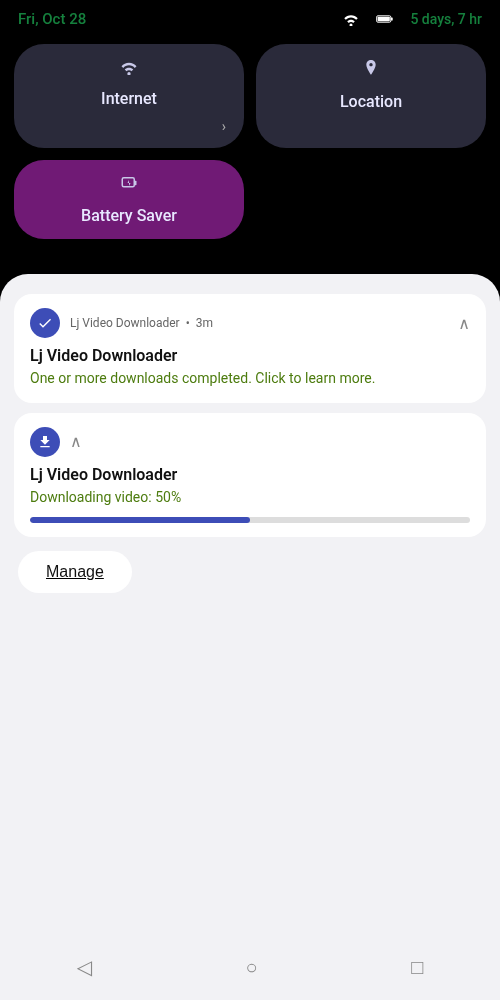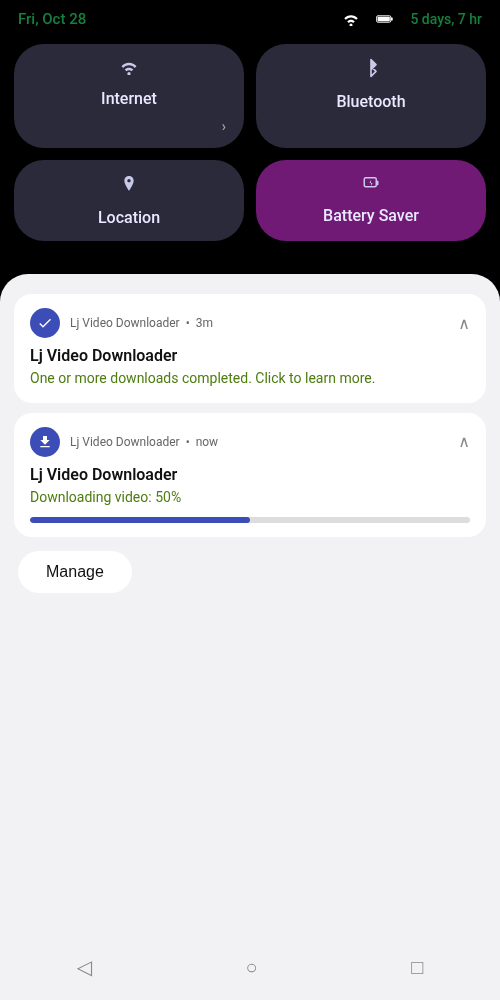--- a/index.html
+++ b/index.html
@@ -146,20 +146,21 @@
       background: #3d4db7;
       border-radius: 4px;
     }
 
     .panel-actions {
       display: flex;
       justify-content: space-between;
       align-items: flex-start;
       margin-top: 14px;
       padding: 0 4px;
+      text-decoration: underline;
     }
 
     .action-btn {
       background: #fff;
       border: none;
       border-radius: 24px;
       padding: 12px 28px;
       font-size: 16px;
       font-weight: 500;
       color: #111;
@@ -215,29 +216,20 @@
       <svg width="20" height="16" viewBox="0 0 24 18" fill="#c8c8e8">
         <path d="M12 4C8.4 4 5.2 5.5 3 8l2.1 2.1C6.7 8.4 9.2 7 12 7s5.3 1.4 6.9 3.1L21 8c-2.2-2.5-5.4-4-9-4z"></path>
         <path d="M12 10c-2 0-3.8.8-5.1 2.1l2.1 2.1c.8-.8 1.9-1.2 3-1.2s2.2.4 3 1.2l2.1-2.1C15.8 10.8 14 10 12 10z"></path>
         <circle cx="12" cy="17" r="2"></circle>
       </svg>
     </span>
     <span>Internet</span>
     <span class="chevron">›</span>
   </div>
 
-  <div class="qs-tile">
-    <span class="tile-icon">
-      <svg width="16" height="20" viewBox="0 0 16 24" fill="#c8c8e8">
-        <path d="M8 2l6 6-6 6V2zM8 14l6 6-6-6"></path>
-        <path d="M8 2v20M8 2l6 6-6 6M8 22l6-6-6-6" stroke="#c8c8e8" stroke-width="2" fill="none" stroke-linecap="round" stroke-linejoin="round"></path>
-      </svg>
-    </span>
-    <span>Bluetooth</span>
-  </div>
 
   <div class="qs-tile">
     <span class="tile-icon">
       <svg width="16" height="20" viewBox="0 0 24 28" fill="#c8c8e8">
         <path d="M12 2C8.1 2 5 5.1 5 9c0 5.2 7 15 7 15s7-9.8 7-15c0-3.9-3.1-7-7-7zm0 9.5c-1.4 0-2.5-1.1-2.5-2.5S10.6 6.5 12 6.5 14.5 7.6 14.5 9 13.4 11.5 12 11.5z"></path>
       </svg>
     </span>
     <span>Location</span>
   </div>
 
@@ -274,25 +266,20 @@
     <div class="notif-body">One or more downloads completed. Click to learn more.</div>
   </div>
 
   <div class="notification-card">
     <div class="notif-header">
       <div class="notif-icon-circle blue">
         <svg width="16" height="16" viewBox="0 0 24 24" fill="white">
           <path d="M19 9h-4V3H9v6H5l7 7 7-7zM5 18v2h14v-2H5z"></path>
         </svg>
       </div>
-      <span class="notif-app-info">
-        <span>Lj Video Downloader</span>
-        &nbsp;•&nbsp;
-        <span>now</span>
-      </span>
       <span class="notif-chevron">∧</span>
     </div>
     <div class="notif-title">Lj Video Downloader</div>
     <div class="notif-body">Downloading video: 50%</div>
     <div class="progress-bar-container">
       <div class="progress-bar-fill" style="width: 50%"></div>
     </div>
   </div>
 
   <div class="panel-actions">

